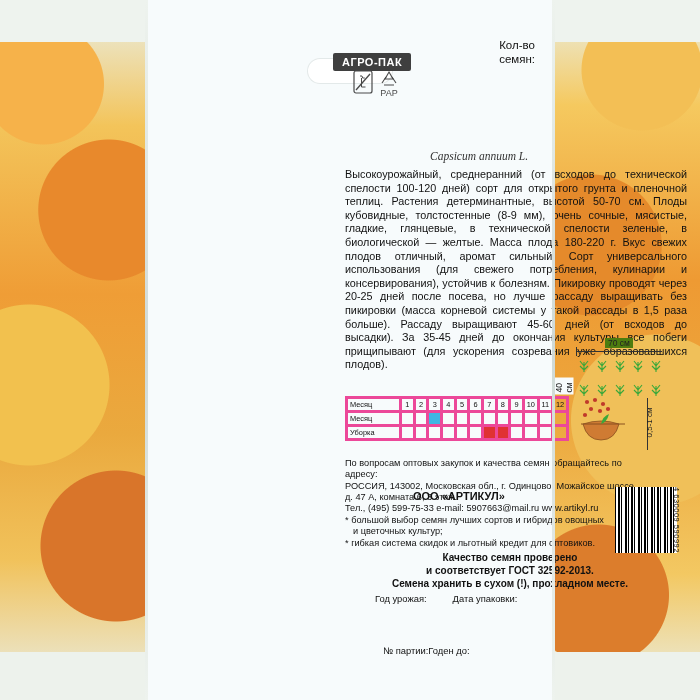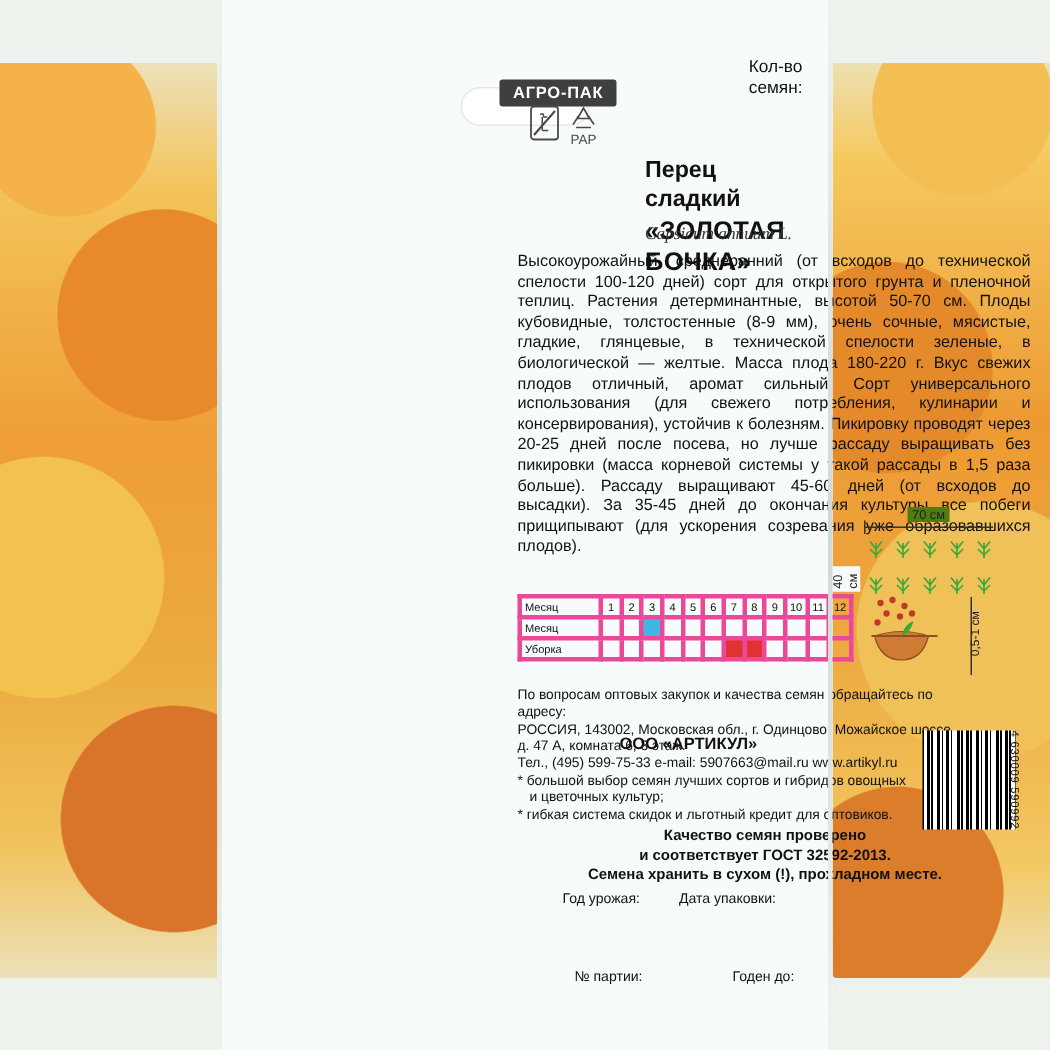--- a/index.html
+++ b/index.html
@@ -142,21 +142,21 @@
 
   
   .yearline{
     position:absolute;left:230px;top:593px;width:300px;
     display:flex;gap:26px;font-size:9.4px;color:#111;
   }
   .yearline div{position:relative;padding-bottom:2px;}
 
   .partline{
     position:absolute;left:238px;top:645px;width:300px;
-    display:flex;gap:60px;font-size:9.4px;color:#111;
+    display:flex;font-size:9.4px;color:#111;
   }
 </style>
 </head>
 <body>
 
 <div class="stage">
 
   <div class="bg-left"></div>
   <div class="bg-right"></div>
   <div class="green-top"></div>
@@ -180,24 +180,20 @@
       </div>
       <div class="ico">
         <svg width="20" height="18" viewBox="0 0 20 18">
           <path d="M10 2 L14 9 L6 9 Z" fill="none" stroke="#4a4a4a" stroke-width="1.1"></path>
           <path d="M3 13 L7 7 M17 13 L13 7 M5 15 H15" fill="none" stroke="#4a4a4a" stroke-width="1.1"></path>
         </svg>
         <div>PAP</div>
       </div>
     </div>
 
-    <div class="title">
-      <div>Перец сладкий</div>
-      <div class="t2">«ЗОЛОТАЯ БОЧКА»</div>
-    </div>
     <div class="latin">Capsicum annuum L.</div>
 
     <div class="body-text">
       <p>Высокоурожайный, среднеранний (от всходов до технической спелости 100-120 дней) сорт для открытого грунта и пленочной теплиц. Растения детерминантные, высотой 50-70 см. Плоды кубовидные, толстостенные (8-9 мм), очень сочные, мясистые, гладкие, глянцевые, в технической спелости зеленые, в биологической — желтые. Масса плода 180-220 г. Вкус свежих плодов отличный, аромат сильный. Сорт универсального использования (для свежего потребления, кулинарии и консервирования), устойчив к болезням. Пикировку проводят через 20-25 дней после посева, но лучше рассаду выращивать без пикировки (масса корневой системы у такой рассады в 1,5 раза больше). Рассаду выращивают 45-60 дней (от всходов до высадки). За 35-45 дней до окончания культуры все побеги прищипывают (для ускорения созревания уже образовавшихся плодов).</p>
     </div>
 
     <div class="diagram">
       <div class="dim-top">
         <span>70 см</span>
       </div>

